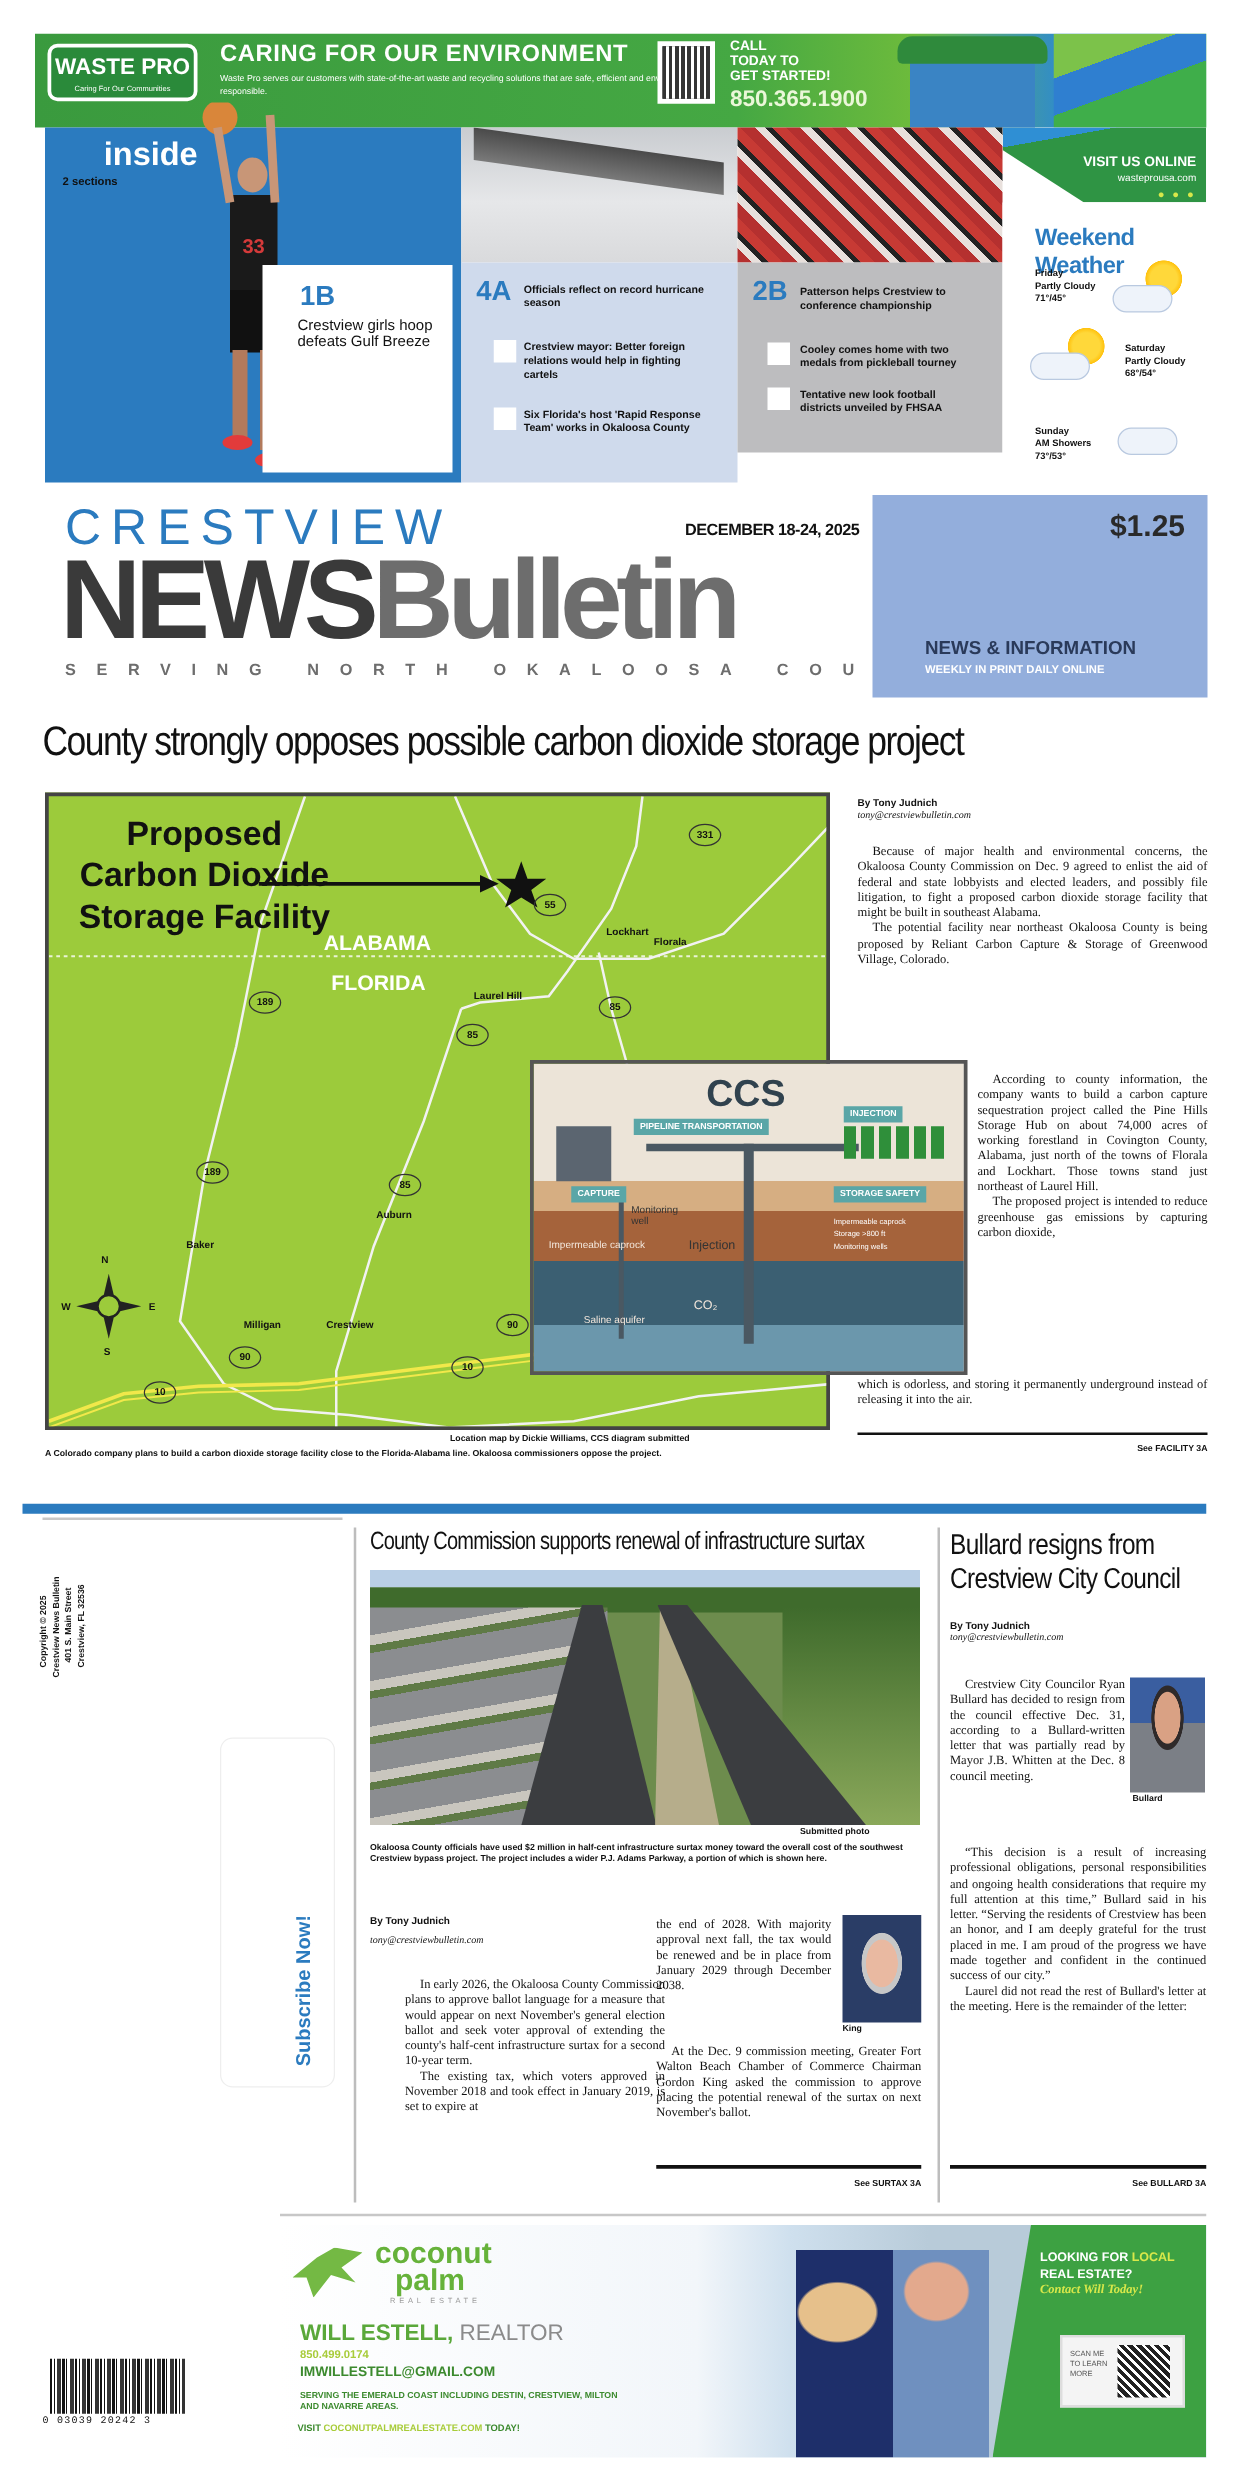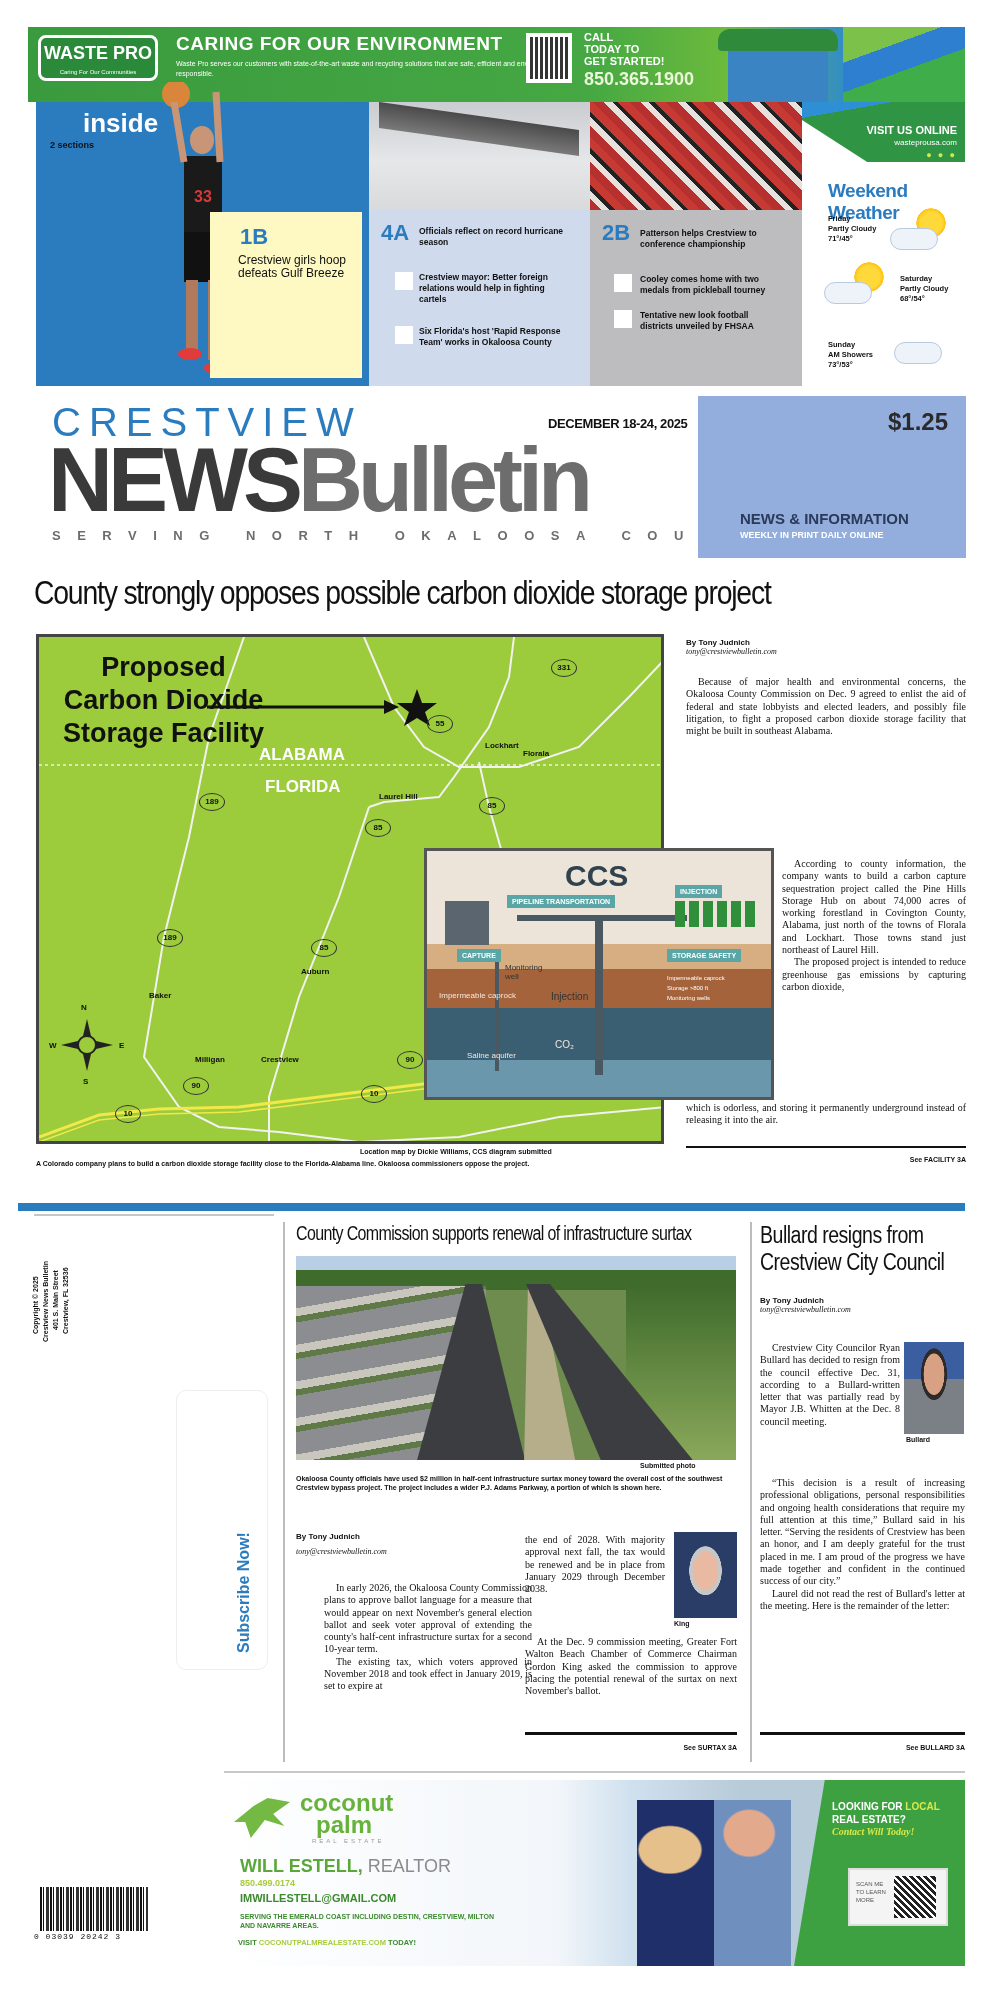--- a/index.html
+++ b/index.html
@@ -25,30 +25,30 @@
   #ad-top-right { left: 802px; top: 102px; width: 163px; height: 60px; background: linear-gradient(170deg,#2f8fd4 0 18%,#2f9444 18%); clip-path: polygon(0 0,100% 0,100% 100%,40% 100%,0 30%); }
   #ad-top-right .visit { right: 8px; top: 22px; color: #fff; font-size: 11px; font-weight: bold; font-family: "Liberation Sans", sans-serif; text-align: right; }
   #ad-top-right .url { right: 8px; top: 36px; color: #fff; font-size: 8px; font-family: "Liberation Sans", sans-serif; text-align: right; }
   #ad-top-right .socials { right: 8px; top: 48px; color: #d7e84a; font-size: 9px; letter-spacing: 2px; }
 
   
   #inside { left: 36px; top: 102px; width: 333px; height: 284px; background: #2b7bbf; }
   #inside .title { left: 14px; top: 6px; color: #fff; font-weight: bold; font-size: 26px; font-family: "Liberation Sans", sans-serif; margin-left: 33px; }
   #inside .sections { left: 14px; top: 38px; color: #111; font-size: 9px; font-weight: bold; font-family: "Liberation Sans", sans-serif; }
   #inside .player { left: 118px; top: -20px; width: 90px; height: 300px; }
-  #inside .teaser { left: 174px; top: 110px; width: 152px; height: 166px; background: #fef9c3; }
+  #inside .teaser { left: 174px; top: 110px; width: 152px; height: 166px; background: #ffffff; }
   #inside .teaser .page { left: 30px; top: 12px; color: #2b7bbf; font-weight: bold; font-size: 22px; font-family: "Liberation Sans", sans-serif; }
   #inside .teaser .text { left: 28px; top: 42px; width: 118px; font-size: 12px; line-height: 13px; font-family: "Liberation Sans", sans-serif; }
 
   #photo-pier { left: 369px; top: 102px; width: 221px; height: 108px; background: linear-gradient(180deg,#c9ccd0 0%,#e6e7e9 55%,#d9dadc 100%); overflow:hidden; }
   #photo-pier .pier { left: 10px; top: 14px; width: 200px; height: 26px; background: linear-gradient(180deg,#4a4a4a,#7a7a7a); transform: skewY(8deg); }
   #photo-football { left: 590px; top: 102px; width: 212px; height: 108px; background: repeating-linear-gradient(45deg,#b5302f 0 8px,#e8e0dc 8px 14px,#222 14px 18px,#c73a34 18px 26px); }
 
   #teaser-4a { left: 369px; top: 210px; width: 221px; height: 176px; background: #cfdaec; }
-  #teaser-2b { left: 590px; top: 210px; width: 212px; height: 176px; background: #bdbdbf; padding-left: 20px; }
+  #teaser-2b { left: 590px; top: 210px; width: 212px; height: 152px; background: #bdbdbf; padding-left: 20px; }
   .tz-page { color: #2b7bbf; font-weight: bold; font-size: 22px; font-family: "Liberation Sans", sans-serif; }
   .tz-item { font-size: 8.5px; line-height: 11px; font-weight: bold; font-family: "Liberation Sans", sans-serif; width: 150px; }
   .tz-box { width: 18px; height: 18px; background: #fff; }
 
   
   #weather { left: 802px; top: 162px; width: 163px; height: 224px; background: #fff; }
   #weather .title { left: 26px; top: 18px; color: #2b7bbf; font-size: 19px; font-weight: bold; font-family: "Liberation Sans", sans-serif; letter-spacing: -0.5px; }
   .wx-day { font-size: 7.5px; line-height: 10px; font-weight: bold; font-family: "Liberation Sans", sans-serif; }
   .sun { width: 34px; height: 34px; border-radius: 50%; background: radial-gradient(circle,#ffd83a 45%,#ffc20f 60%,transparent 62%); }
   .cloud { width: 48px; height: 22px; background: #eef3fa; border: 1.5px solid #b9c9e0; border-radius: 14px; }
@@ -347,20 +347,21 @@
 
 <div id="map-credit" class="abs">Location map by Dickie Williams, CCS diagram submitted</div>
 <div id="map-caption" class="abs">A Colorado company plans to build a carbon dioxide storage facility close to the Florida-Alabama line. Okaloosa commissioners oppose the project.</div>
 
 <div id="lead-byline" class="abs">
   <div class="byline">By Tony Judnich</div>
   <div class="email">tony@crestviewbulletin.com</div>
 </div>
 <div id="lead-body1" class="abs body">
   <p>Because of major health and environmental concerns, the Okaloosa County Commission on Dec. 9 agreed to enlist the aid of federal and state lobbyists and elected leaders, and possibly file litigation, to fight a proposed carbon dioxide storage facility that might be built in southeast Alabama.</p>
+  <p>The potential facility near northeast Okaloosa County is being proposed by Reliant Carbon Capture &amp; Storage of Greenwood Village, Colorado.</p>
 </div>
 <div id="lead-body2" class="abs body">
   <p>According to county information, the company wants to build a carbon capture sequestration project called the Pine Hills Storage Hub on about 74,000 acres of working forestland in Covington County, Alabama, just north of the towns of Florala and Lockhart. Those towns stand just northeast of Laurel Hill.</p>
   <p>The proposed project is intended to reduce greenhouse gas emissions by capturing carbon dioxide,</p>
 </div>
 <div id="lead-body3" class="abs body">which is odorless, and storing it permanently underground instead of releasing it into the air.</div>
 <div id="lead-rule" class="abs thickrule" style="height:2px"></div>
 <div id="lead-jump" class="abs jump">See FACILITY 3A</div>
 
 <div id="blue-rule" class="abs"></div>

